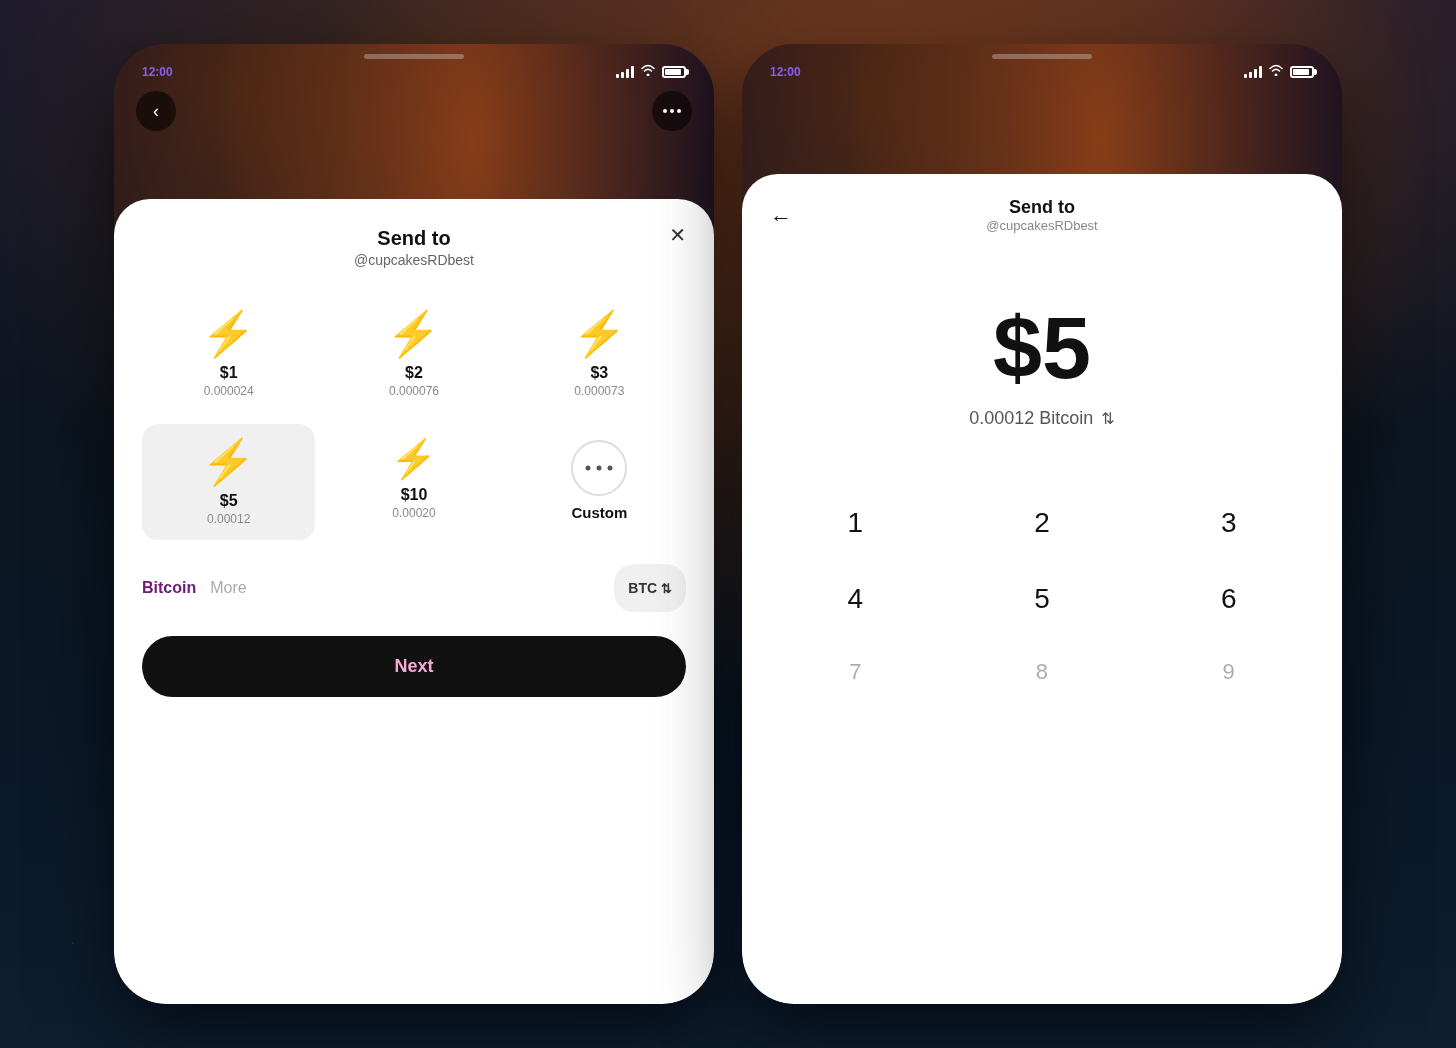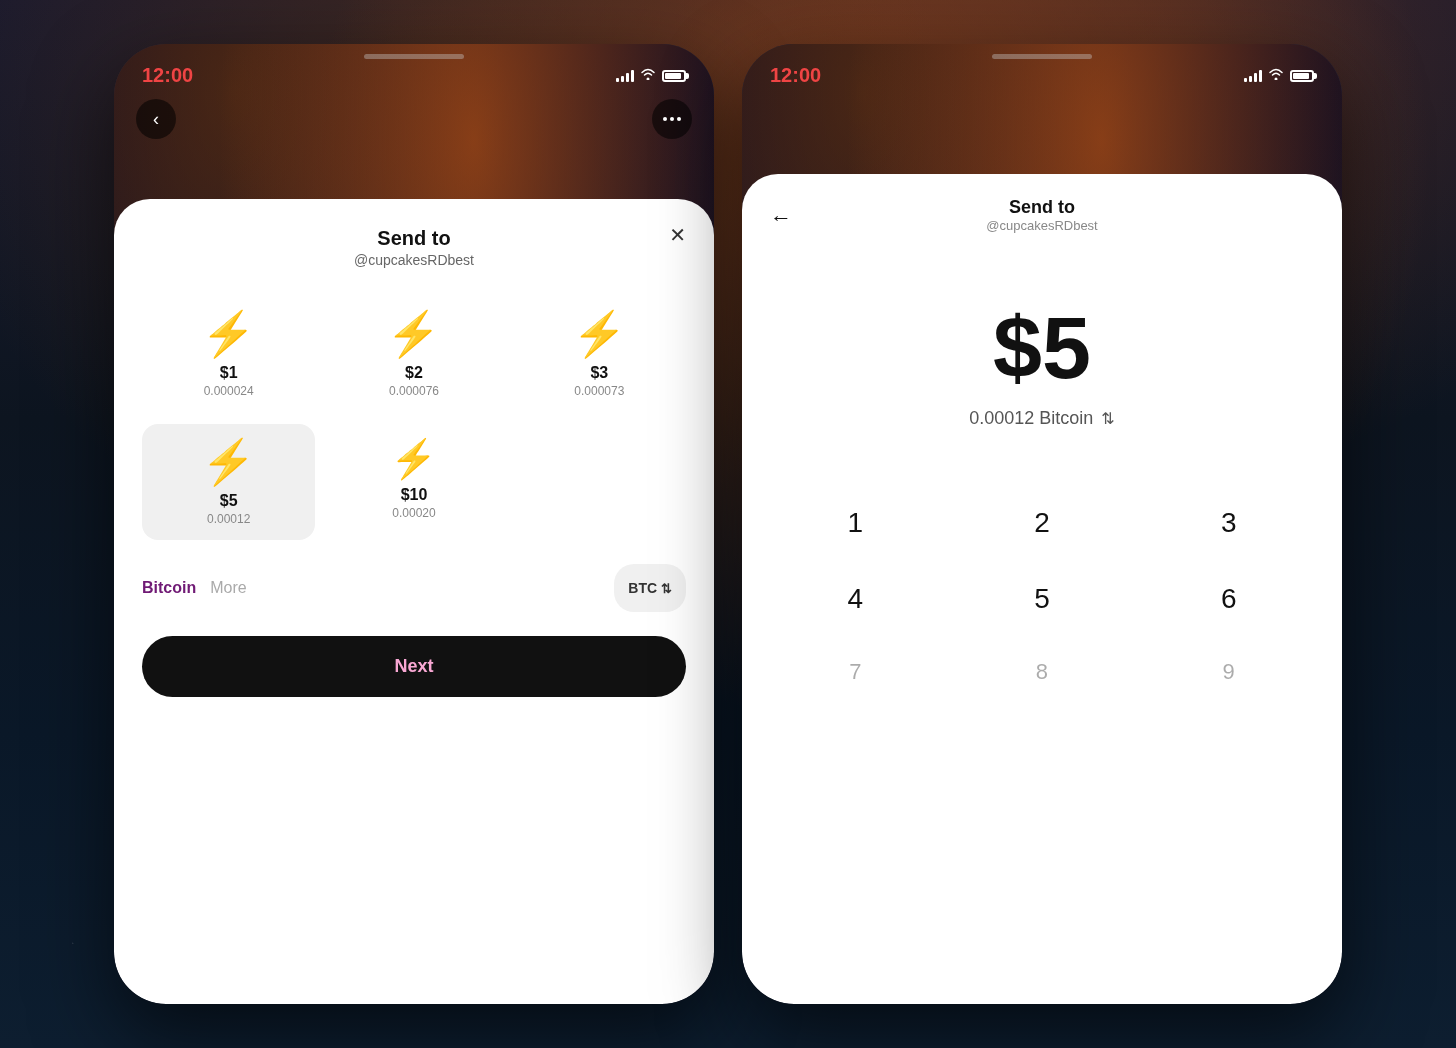--- a/index.html
+++ b/index.html
@@ -79,22 +79,22 @@
       z-index: 10;
     }
 
     .phone-status-bar {
       position: relative;
       z-index: 5;
       display: flex;
       justify-content: space-between;
       align-items: center;
       padding: 20px 28px 8px;
-      color: #ef4444;
-      font-size: 20px;
+      color: #8b5cf6;
+      font-size: 12px;
       font-weight: 600;
     }
 
     .status-icons {
       display: flex;
       align-items: center;
       gap: 6px;
     }
 
     .signal-bars {
@@ -534,20 +534,30 @@
           <div class="amount-usd">$5</div>
           <div class="amount-btc">0.00012</div>
         </div>
 
         <div class="amount-item">
           <div class="lightning-emoji-small">⚡</div>
           <div class="amount-usd">$10</div>
           <div class="amount-btc">0.00020</div>
         </div>
 
+        <div class="custom-btn">
+          <div class="custom-dots">
+            <svg width="28" height="6" viewBox="0 0 28 6">
+              <circle cx="3" cy="3" r="2.5" fill="#555"></circle>
+              <circle cx="14" cy="3" r="2.5" fill="#555"></circle>
+              <circle cx="25" cy="3" r="2.5" fill="#555"></circle>
+            </svg>
+          </div>
+          <div class="custom-label">Custom</div>
+        </div>
       </div>
 
       
       <div class="currency-tabs">
         <div class="currency-left">
           <span class="tab-active">Bitcoin</span>
           <span class="tab-inactive">More</span>
         </div>
         <div class="btc-badge">
           <span>BTC</span>

